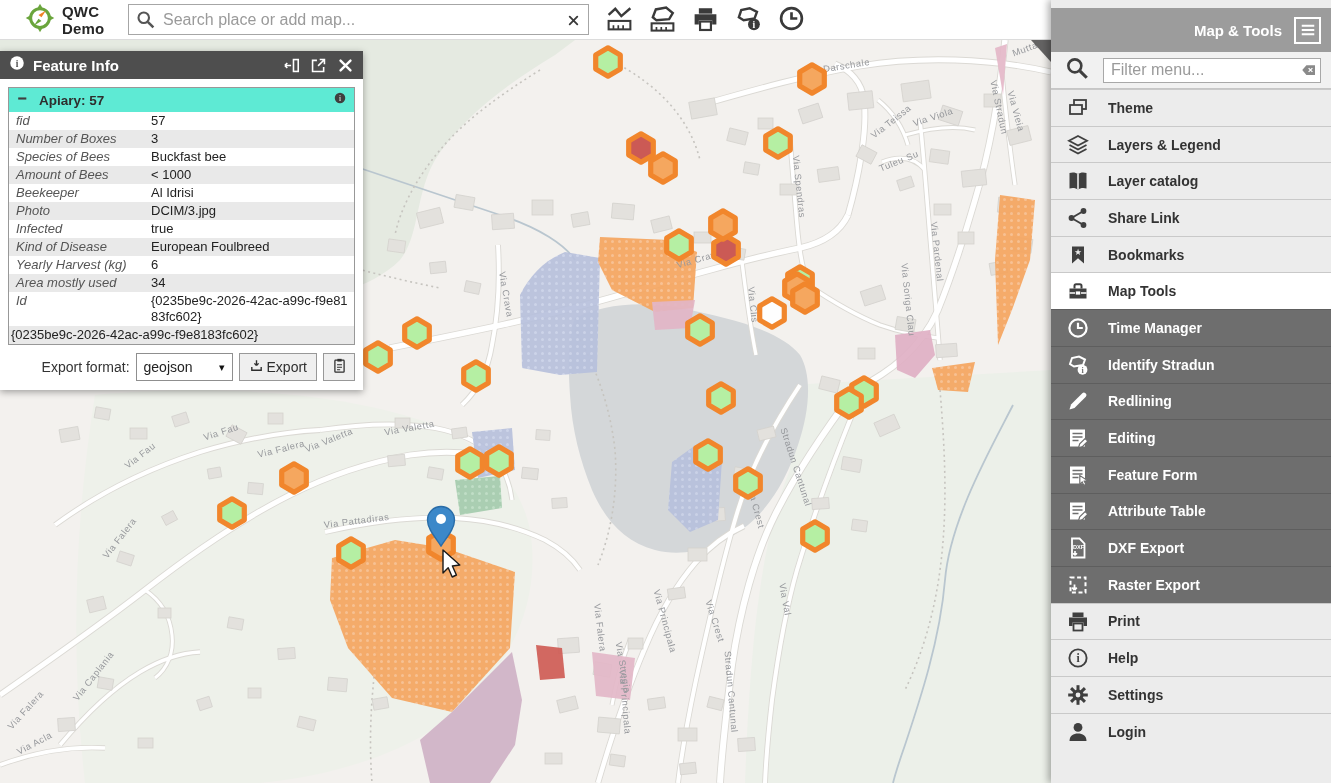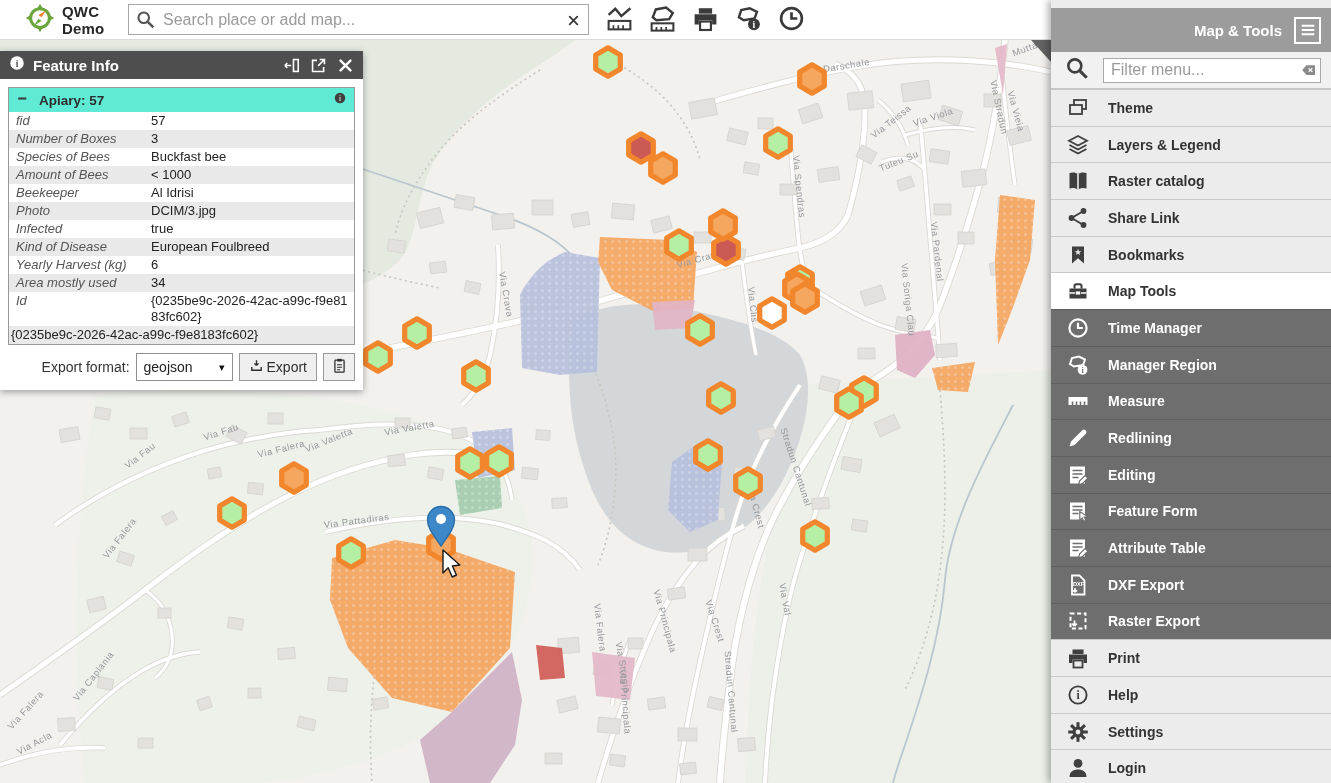--- a/index.html
+++ b/index.html
@@ -549,21 +549,21 @@
         </span>
                  <span class="mi-label">Layers &amp; Legend</span>
       </div>
       <div class="menu-item light">
         <span class="mi-icon">
           <svg viewBox="0 0 24 24" width="24" height="24" xmlns="http://www.w3.org/2000/svg">
             <path d="M12,5 C10,3.2 6,3 3.5,4 V19.5 C6,18.5 10,18.8 12,20.5 C14,18.8 18,18.5 20.5,19.5 V4 C18,3 14,3.2 12,5 Z" fill="currentColor"></path>
             <line x1="12" y1="5" x2="12" y2="20.5" stroke="#ececec" stroke-width="1.6"></line>
           </svg>
         </span>
-                 <span class="mi-label">Raster catalog</span>
+                 <span class="mi-label">Layer catalog</span>
       </div>
       <div class="menu-item light">
         <span class="mi-icon">
           <svg viewBox="0 0 24 24" width="24" height="24" xmlns="http://www.w3.org/2000/svg">
             <path d="M5.5,12 17.5,5 M5.5,12 17.5,19" stroke="currentColor" stroke-width="2"></path>
             <circle cx="5.5" cy="12" r="2.9" fill="currentColor"></circle>
             <circle cx="17.5" cy="5" r="2.9" fill="currentColor"></circle>
             <circle cx="17.5" cy="19" r="2.9" fill="currentColor"></circle>
           </svg>
         </span>
@@ -599,30 +599,21 @@
                  <span class="mi-label">Time Manager</span>
       </div>
       <div class="menu-item dark">
         <span class="mi-icon">
           <svg viewBox="0 0 24 24" width="24" height="24" xmlns="http://www.w3.org/2000/svg">
             <path d="M4,11 6,5 13,3.5 19,6.5 17,12 8,13.5 Z" stroke="currentColor" fill="none" stroke-width="2"></path>
             <circle cx="16.5" cy="16.8" r="4.9" fill="currentColor"></circle>
             <text x="16.5" y="19.6" font-size="8" font-weight="bold" text-anchor="middle" fill="#6e6e6e" font-family="Liberation Serif,serif">i</text>
           </svg>
         </span>
-                 <span class="mi-label">Manager Region</span>
-      </div>
-      <div class="menu-item dark">
-        <span class="mi-icon">
-          <svg viewBox="0 0 24 24" width="24" height="24" xmlns="http://www.w3.org/2000/svg">
-            <rect x="2.5" y="8" width="19" height="8" fill="currentColor"></rect>
-            <path d="M6.5,16 v-3.6 M10.5,16 v-3.6 M14.5,16 v-3.6 M18.5,16 v-3.6" stroke="#6e6e6e" stroke-width="1.6"></path>
-          </svg>
-        </span>
-                 <span class="mi-label">Measure</span>
+                 <span class="mi-label">Identify Stradun</span>
       </div>
       <div class="menu-item dark">
         <span class="mi-icon">
           <svg viewBox="0 0 24 24" width="24" height="24" xmlns="http://www.w3.org/2000/svg">
             <path d="M3.5,20.5 5,15.5 16.3,4.2 a2.2,2.2 0 0 1 3.1,0 l0.4,0.4 a2.2,2.2 0 0 1 0,3.1 L8.5,19 Z" fill="currentColor"></path>
           </svg>
         </span>
                  <span class="mi-label">Redlining</span>
       </div>
       <div class="menu-item dark">

